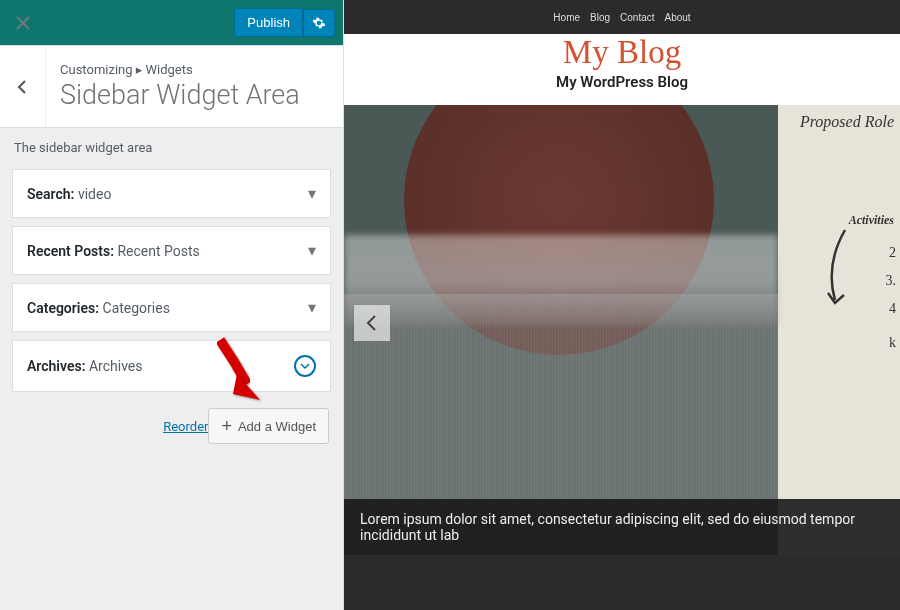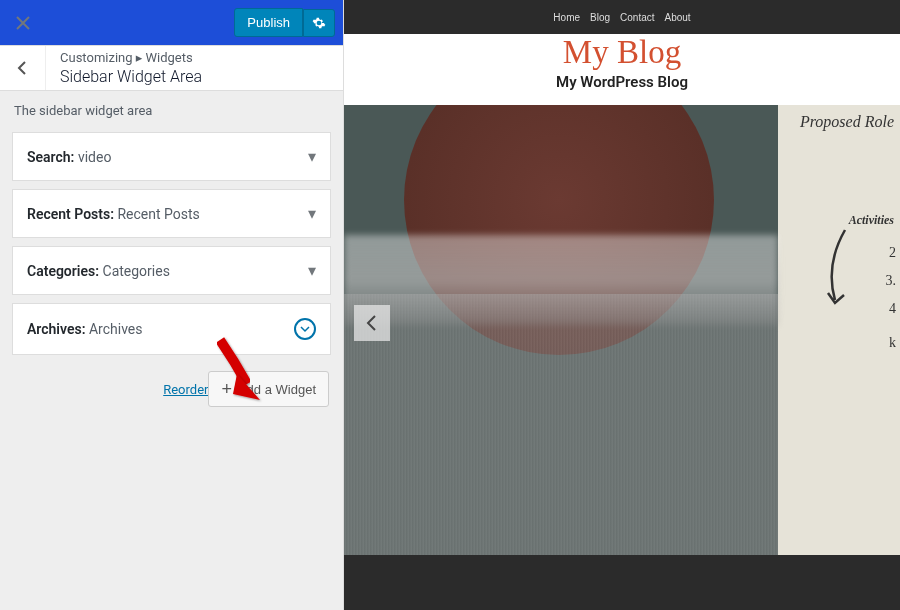--- a/index.html
+++ b/index.html
@@ -1,32 +1,32 @@
 <!DOCTYPE html>
 <html><head>
 <meta charset="utf-8">
 <style>
 * { box-sizing: border-box; margin: 0; padding: 0; }
 body { font-family: -apple-system, BlinkMacSystemFont, "Segoe UI", Roboto, sans-serif; background: #f1f1f1; width: 900px; height: 610px; overflow: hidden; position: relative; }
 #root { display: flex; height: 610px; }
 
 
 .panel { width: 344px; background: #eee; display: flex; flex-direction: column; height: 100%; border-right: 1px solid #ddd; }
-.panel-top { height: 46px; background: #1d4ed8; display: flex; align-items: center; padding: 0 8px; border-bottom: 1px solid #ddd; }
+.panel-top { height: 46px; background: #0f766e; display: flex; align-items: center; padding: 0 8px; border-bottom: 1px solid #ddd; }
 .close-btn { width: 30px; height: 30px; display: flex; align-items: center; justify-content: center; cursor: pointer; color: #72777c; font-size: 18px; }
 .panel-top .spacer { flex: 1; }
 .publish-btn { background: #0085ba; color: #fff; border: 1px solid #006a95; padding: 6px 12px; font-size: 13px; cursor: pointer; border-radius: 3px 0 0 3px; }
 .gear-btn { background: #0085ba; color: #fff; border: 1px solid #006a95; border-left: 1px solid #006a95; padding: 6px 8px; cursor: pointer; border-radius: 0 3px 3px 0; display: flex; align-items: center; justify-content: center; }
 
 .panel-header { background: #fff; border-bottom: 1px solid #ddd; display: flex; }
 .back-btn { width: 46px; border-right: 1px solid #eee; display: flex; align-items: center; justify-content: center; cursor: pointer; color: #555; }
 .back-btn svg { width: 16px; height: 16px; }
-.header-text { padding: 4px 14px; flex: 1; }
+.header-text { padding: 16px 14px; flex: 1; }
 .breadcrumb { font-size: 13px; color: #555d66; margin-bottom: 2px; }
-.title { font-size: 16px; font-weight: 300; color: #0f172a; }
+.title { font-size: 27px; font-weight: 300; color: #737373; }
 
 .panel-body { padding: 12px 12px 0 12px; flex: 1; overflow: auto; }
 .desc { font-size: 13px; color: #555d66; margin-bottom: 14px; padding-left: 2px; }
 
 .widget-item { background: #fff; border: 1px solid #ddd; margin-bottom: 8px; display: flex; align-items: center; padding: 14px 14px; cursor: pointer; position: relative; }
 .widget-item .w-label { font-size: 14px; color: #23282d; }
 .widget-item .w-label b { font-weight: 600; }
 .widget-item .w-val { color: #555d66; }
 .widget-item .chev { margin-left: auto; color: #72777c; }
 .widget-item.archives .circle { width: 22px; height: 22px; border: 2px solid #0073aa; border-radius: 50%; display: flex; align-items: center; justify-content: center; color: #0073aa; }
@@ -161,20 +161,21 @@
           <div class="wb-num n2">3.</div>
           <div class="wb-num n3">4</div>
           <div class="wb-num n4">k</div>
         </div>
       </div>
       <div class="hero-prev">
         <svg width="14" height="18" viewBox="0 0 14 18">
             <path d="M10 2 L3 9 L10 16" stroke="#444" stroke-width="2" fill="none"></path>
           </svg>
       </div>
+      <div class="caption">Lorem ipsum dolor sit amet, consectetur adipiscing elit, sed do eiusmod tempor incididunt ut lab</div>
     </div>
   </div>
 </div>
 
 <svg class="arrow-overlay" width="70" height="80" viewBox="0 0 70 80">
   <defs>
       <filter id="sh">
         <feDropShadow dx="1" dy="1" stdDeviation="1" flood-opacity="0.4"></feDropShadow>
       </filter>
     </defs>

